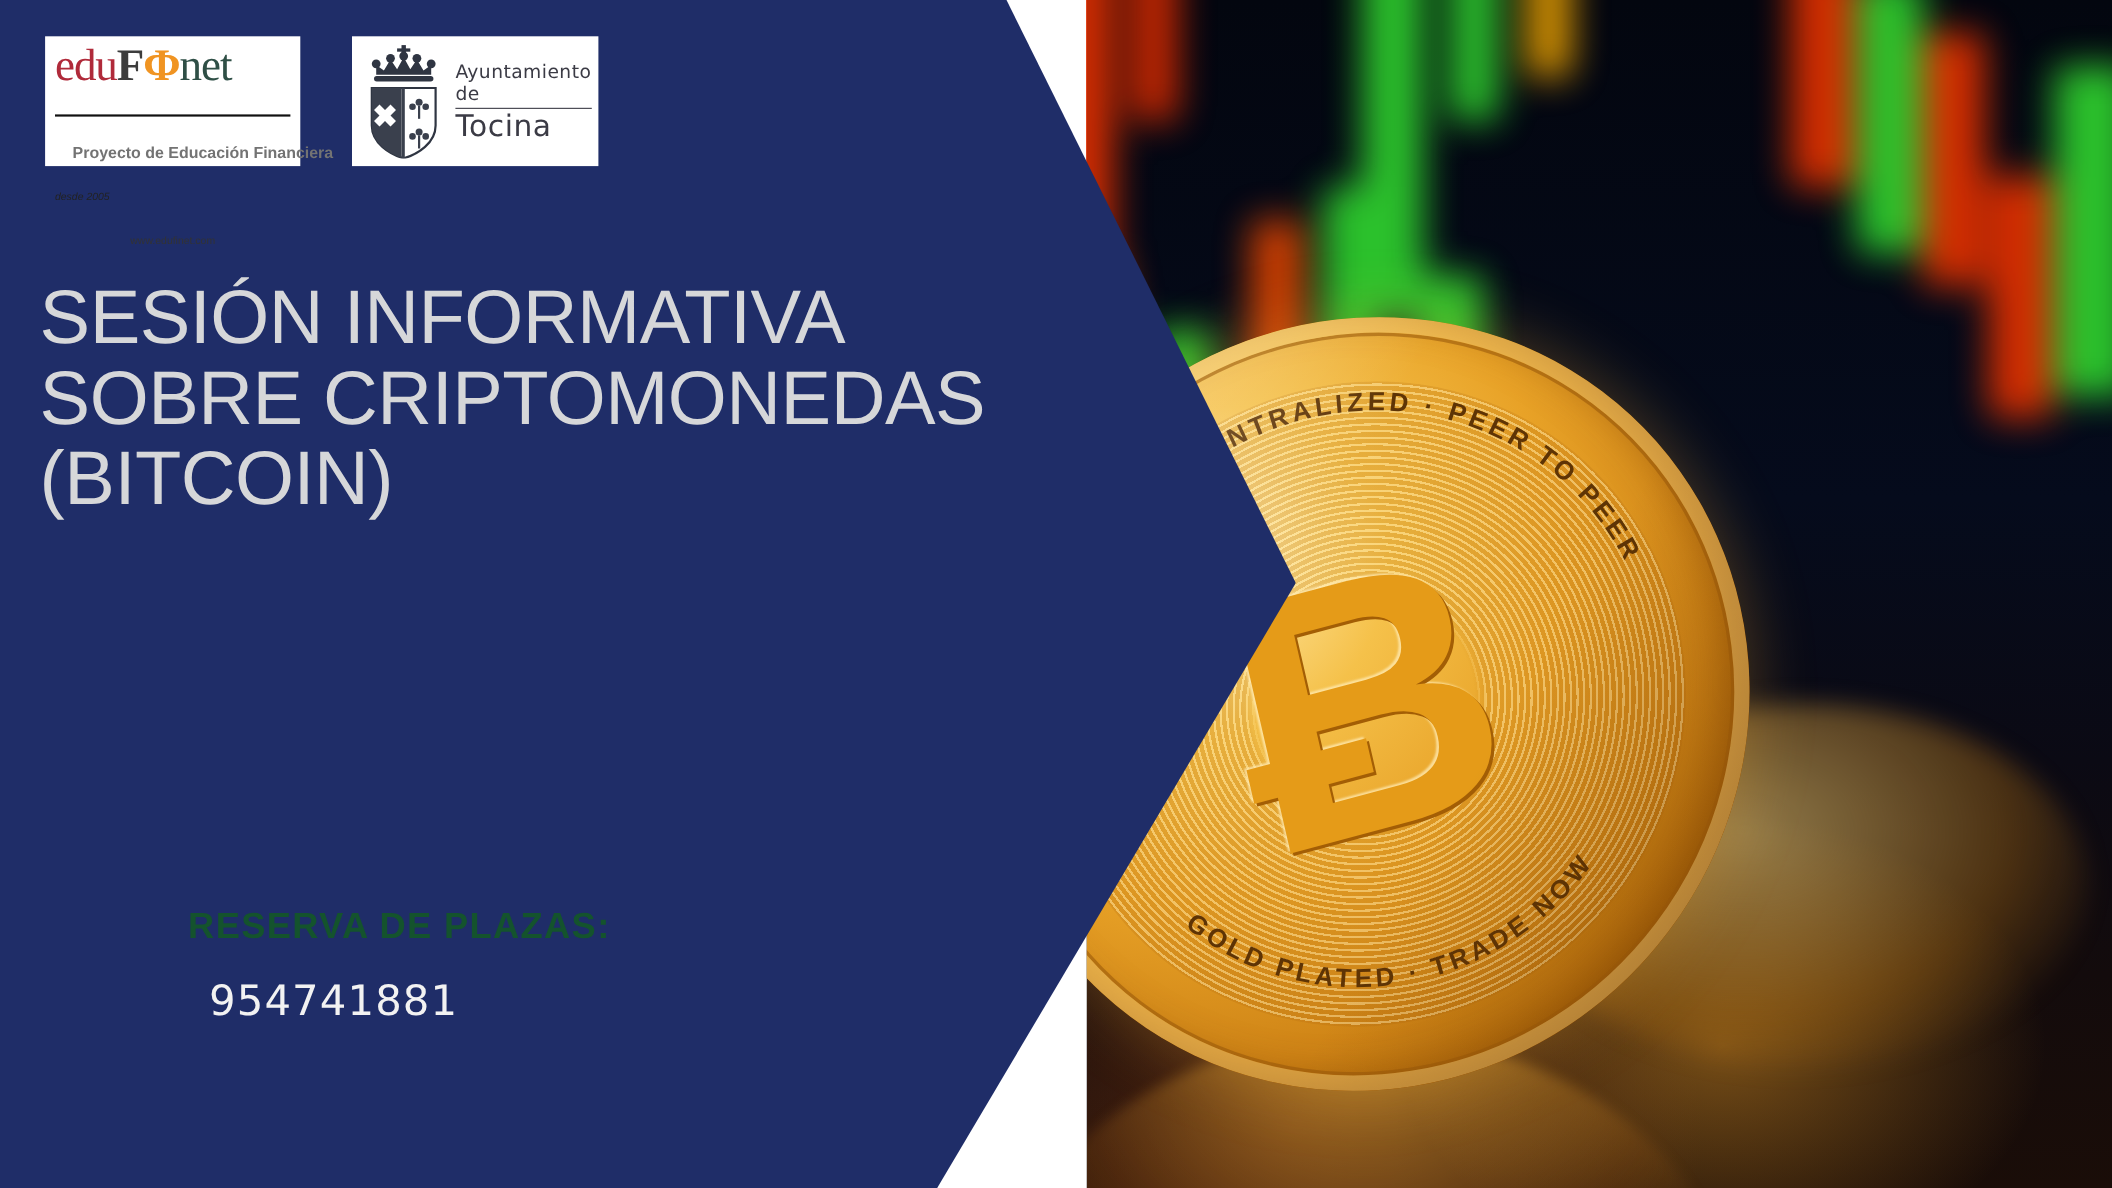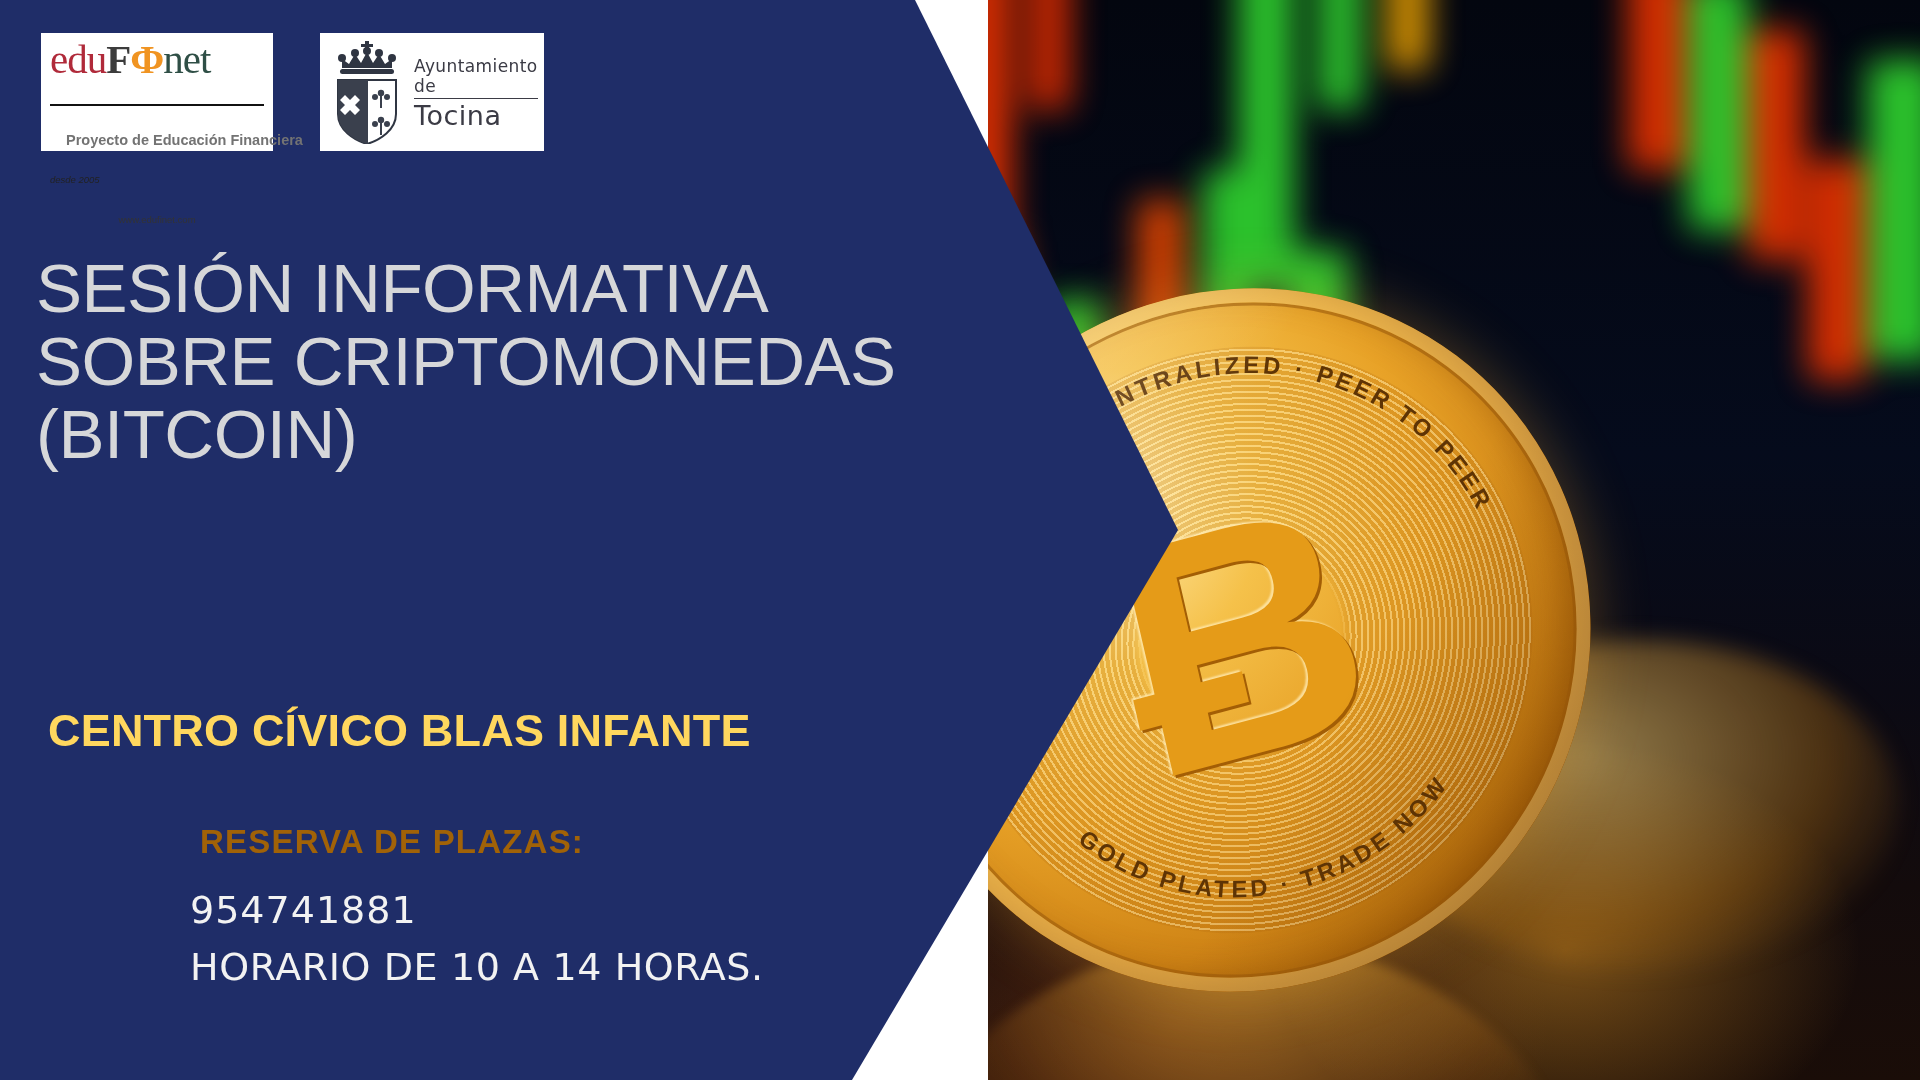--- a/index.html
+++ b/index.html
@@ -119,22 +119,22 @@
   }
   .date-line {
     position:absolute; left:48px; top:646px;
     color:#4cb73b; font-size:45px; letter-spacing:.2px; white-space:nowrap;
   }
   .venue-line {
     position:absolute; left:48px; top:705px;
     color:#ffd75e; font-size:45px; font-weight:bold; letter-spacing:.2px; white-space:nowrap;
   }
   .reserve-title {
-    position:absolute; left:200px; top:823px;
-    color:#a16207; font-size:33px; font-weight:bold; letter-spacing:1.2px; white-space:nowrap;
+    position:absolute; left:171px; top:823px;
+    color:#14532d; font-size:33px; font-weight:bold; letter-spacing:1.2px; white-space:nowrap;
   }
   .phone {
     position:absolute; left:190px; top:888px;
     color:#f2f2f2; font-size:38px; letter-spacing:1px; white-space:nowrap;
     font-family:"DejaVu Sans", sans-serif;
   }
   .hours {
     position:absolute; left:190px; top:945px;
     color:#f2f2f2; font-size:38px; letter-spacing:.6px; white-space:nowrap;
     font-family:"DejaVu Sans", sans-serif;
@@ -242,18 +242,16 @@
       </svg>
       <div class="tocina-txt">
         <div class="toc-1">Ayuntamiento de</div>
         <div class="toc-rule"></div>
         <div class="toc-2">Tocina</div>
       </div>
     </div>
   </div>
 
   <h1 class="headline">SESIÓN INFORMATIVA SOBRE CRIPTOMONEDAS (BITCOIN)</h1>
-  <div class="venue-line">CENTRO CÍVICO BLAS INFANTE</div>
   <div class="reserve-title">RESERVA DE PLAZAS:</div>
   <div class="phone">954741881</div>
-  <div class="hours">HORARIO DE 10 A 14 HORAS.</div>
 
 </div>
 
 </body></html>

